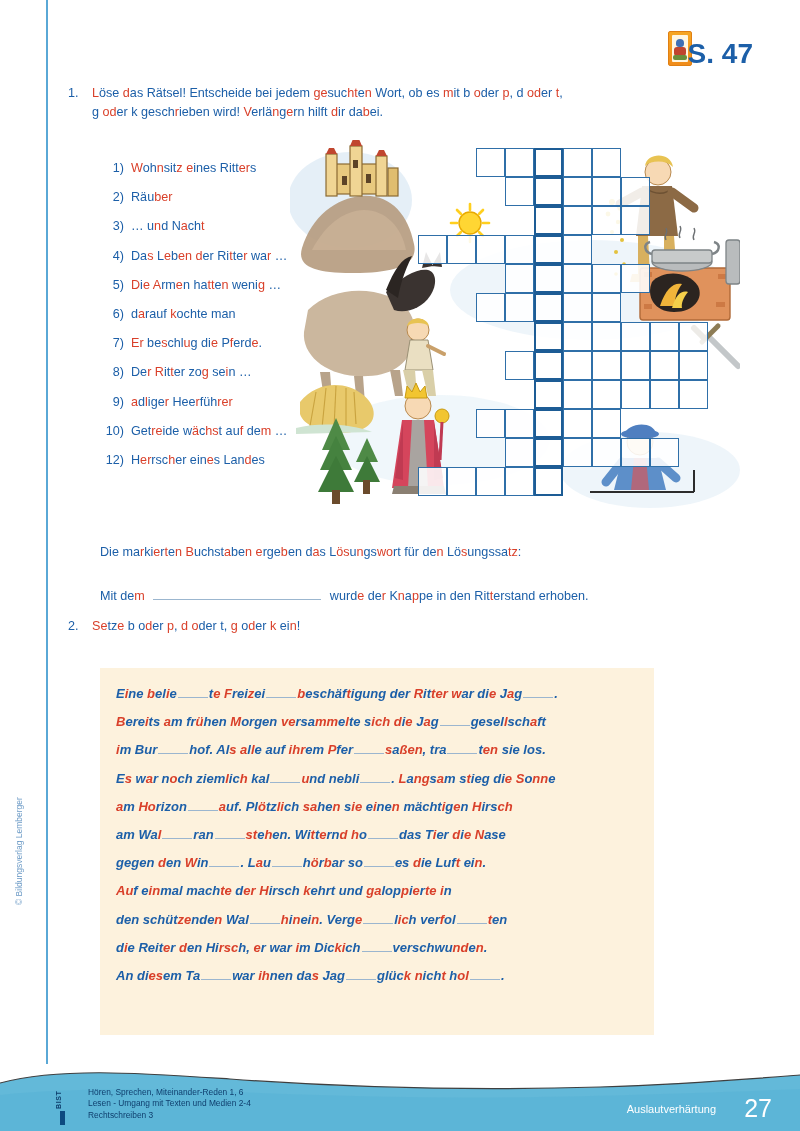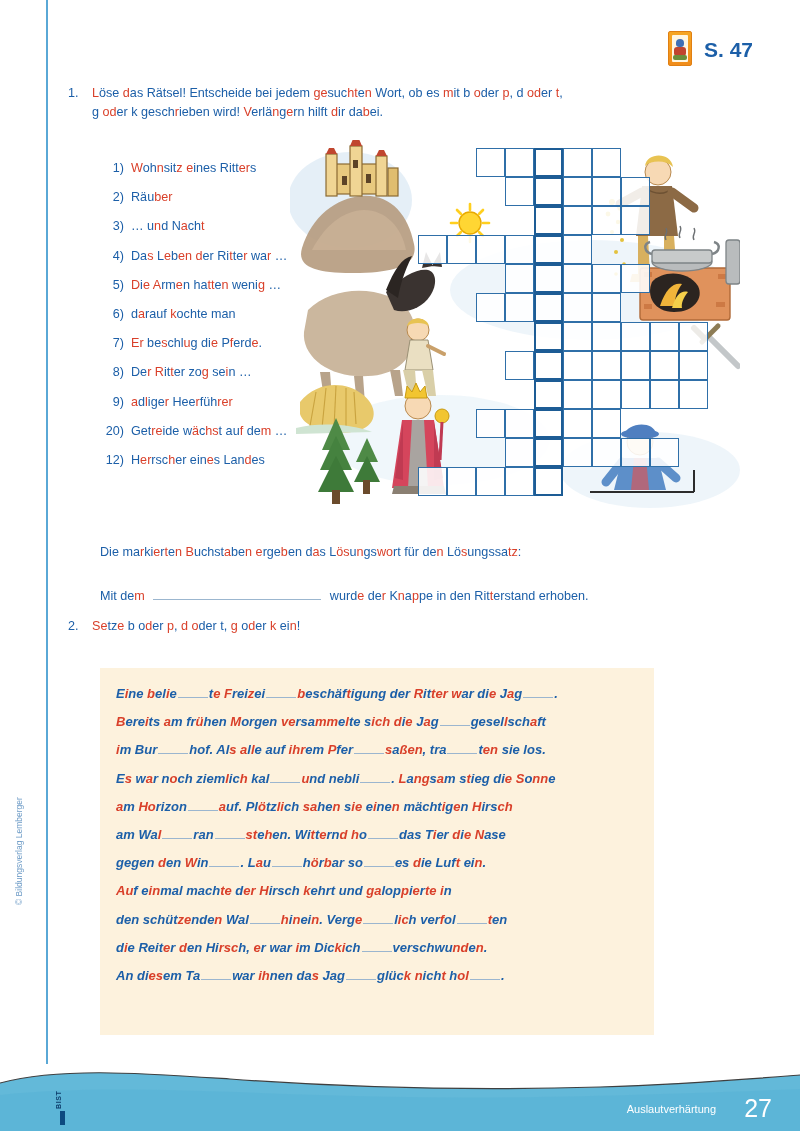--- a/index.html
+++ b/index.html
@@ -15,21 +15,21 @@
   .left-rule{position:absolute;left:46px;top:0;width:2px;height:1064px;background:#5aa8d6;}
 
   
   .title{
     position:absolute;left:68px;top:38px;
     font-size:23px;font-weight:bold;color:#1c5fa8;letter-spacing:-0.2px;
     white-space:nowrap;
   }
   .page-ref{
     position:absolute;right:47px;top:38px;
-    font-size:21px;font-weight:bold;color:#1c5fa8;white-space:nowrap;margin-left:17px;
+    font-size:28px;font-weight:bold;color:#1c5fa8;white-space:nowrap;margin-left:17px;
   }
   .book-icon{
     position:absolute;right:108px;top:31px;width:22px;height:33px;
     background:linear-gradient(#f6a623,#f08c1a);
     border:1px solid #e07f12;border-radius:2px;
     overflow:hidden;
   }
   .book-icon .bi-in{position:absolute;left:3px;top:3px;right:3px;bottom:3px;background:#fff6e2;border-radius:1px;}
   .book-icon .bi-f1{position:absolute;left:7px;top:7px;width:8px;height:8px;background:#3f6fb5;border-radius:50% 50% 40% 40%;}
   .book-icon .bi-f2{position:absolute;left:5px;top:15px;width:12px;height:9px;background:#c0452f;border-radius:3px;}
@@ -155,21 +155,21 @@
       </div>
       <div class="clue">
         <span class="cn">8)</span>
         <span class="ct"><span>D</span><span>e</span><span style="color: rgb(217, 64, 42);">r</span><span> </span><span style="color: rgb(217, 64, 42);">R</span><span>i</span><span>t</span><span style="color: rgb(217, 64, 42);">t</span><span>e</span><span>r</span><span> </span><span>z</span><span>o</span><span style="color: rgb(217, 64, 42);">g</span><span> </span><span>s</span><span>e</span><span style="color: rgb(217, 64, 42);">i</span><span>n</span><span> </span><span>…</span></span>
       </div>
       <div class="clue">
         <span class="cn">9)</span>
         <span class="ct"><span style="color: rgb(217, 64, 42);">a</span><span>d</span><span style="color: rgb(217, 64, 42);">l</span><span>i</span><span>g</span><span>e</span><span style="color: rgb(217, 64, 42);">r</span><span> </span><span>H</span><span>e</span><span>e</span><span style="color: rgb(217, 64, 42);">r</span><span>f</span><span>ü</span><span>h</span><span style="color: rgb(217, 64, 42);">r</span><span style="color: rgb(217, 64, 42);">e</span><span style="color: rgb(217, 64, 42);">r</span></span>
       </div>
       <div class="clue">
-        <span class="cn">20)</span>
+        <span class="cn">10)</span>
         <span class="ct"><span>G</span><span>e</span><span>t</span><span style="color: rgb(217, 64, 42);">r</span><span style="color: rgb(217, 64, 42);">e</span><span>i</span><span>d</span><span>e</span><span> </span><span>w</span><span style="color: rgb(217, 64, 42);">ä</span><span>c</span><span style="color: rgb(217, 64, 42);">h</span><span style="color: rgb(217, 64, 42);">s</span><span>t</span><span> </span><span>a</span><span>u</span><span style="color: rgb(217, 64, 42);">f</span><span> </span><span>d</span><span>e</span><span style="color: rgb(217, 64, 42);">m</span><span> </span><span>…</span></span>
       </div>
       <div class="clue">
         <span class="cn">12)</span>
         <span class="ct"><span>H</span><span style="color: rgb(217, 64, 42);">e</span><span style="color: rgb(217, 64, 42);">r</span><span>r</span><span>s</span><span>c</span><span style="color: rgb(217, 64, 42);">h</span><span>e</span><span>r</span><span> </span><span>e</span><span>i</span><span>n</span><span style="color: rgb(217, 64, 42);">e</span><span>s</span><span> </span><span>L</span><span>a</span><span>n</span><span style="color: rgb(217, 64, 42);">d</span><span>e</span><span>s</span></span>
       </div>
     </div>
 
   <div class="art">
     <svg width="450" height="375" viewBox="0 0 450 375">
@@ -422,17 +422,22 @@
   <div class="copyright">© Bildungsverlag Lemberger</div>
 
   <div class="footer">
     <svg width="800" height="70" viewBox="0 0 800 70" preserveAspectRatio="none">
       <path d="M0 22 C60 6 140 12 230 18 C340 26 470 30 600 26 C690 23 750 18 800 14 L800 70 L0 70 Z" fill="#63b9d9"></path>
       <path d="M0 22 C60 6 140 12 230 18 C340 26 470 30 600 26 C690 23 750 18 800 14" fill="none" stroke="#3f3f3f" stroke-width="1.2"></path>
       <path d="M0 34 C90 24 200 30 320 34 C460 39 600 36 800 28 L800 70 L0 70 Z" fill="#57b2d5" opacity="0.55"></path>
     </svg>
     <div class="bist-bar"></div>
     <div class="bist">BIST</div>
+    <div class="foot-lines">
+      <div>Hören, Sprechen, Miteinander-Reden 1, 6</div>
+      <div>Lesen - Umgang mit Texten und Medien 2-4</div>
+      <div>Rechtschreiben 3</div>
+    </div>
     <div class="foot-topic">Auslautverhärtung</div>
     <div class="foot-page">27</div>
   </div>
 
 </div>
 
 </body></html>

